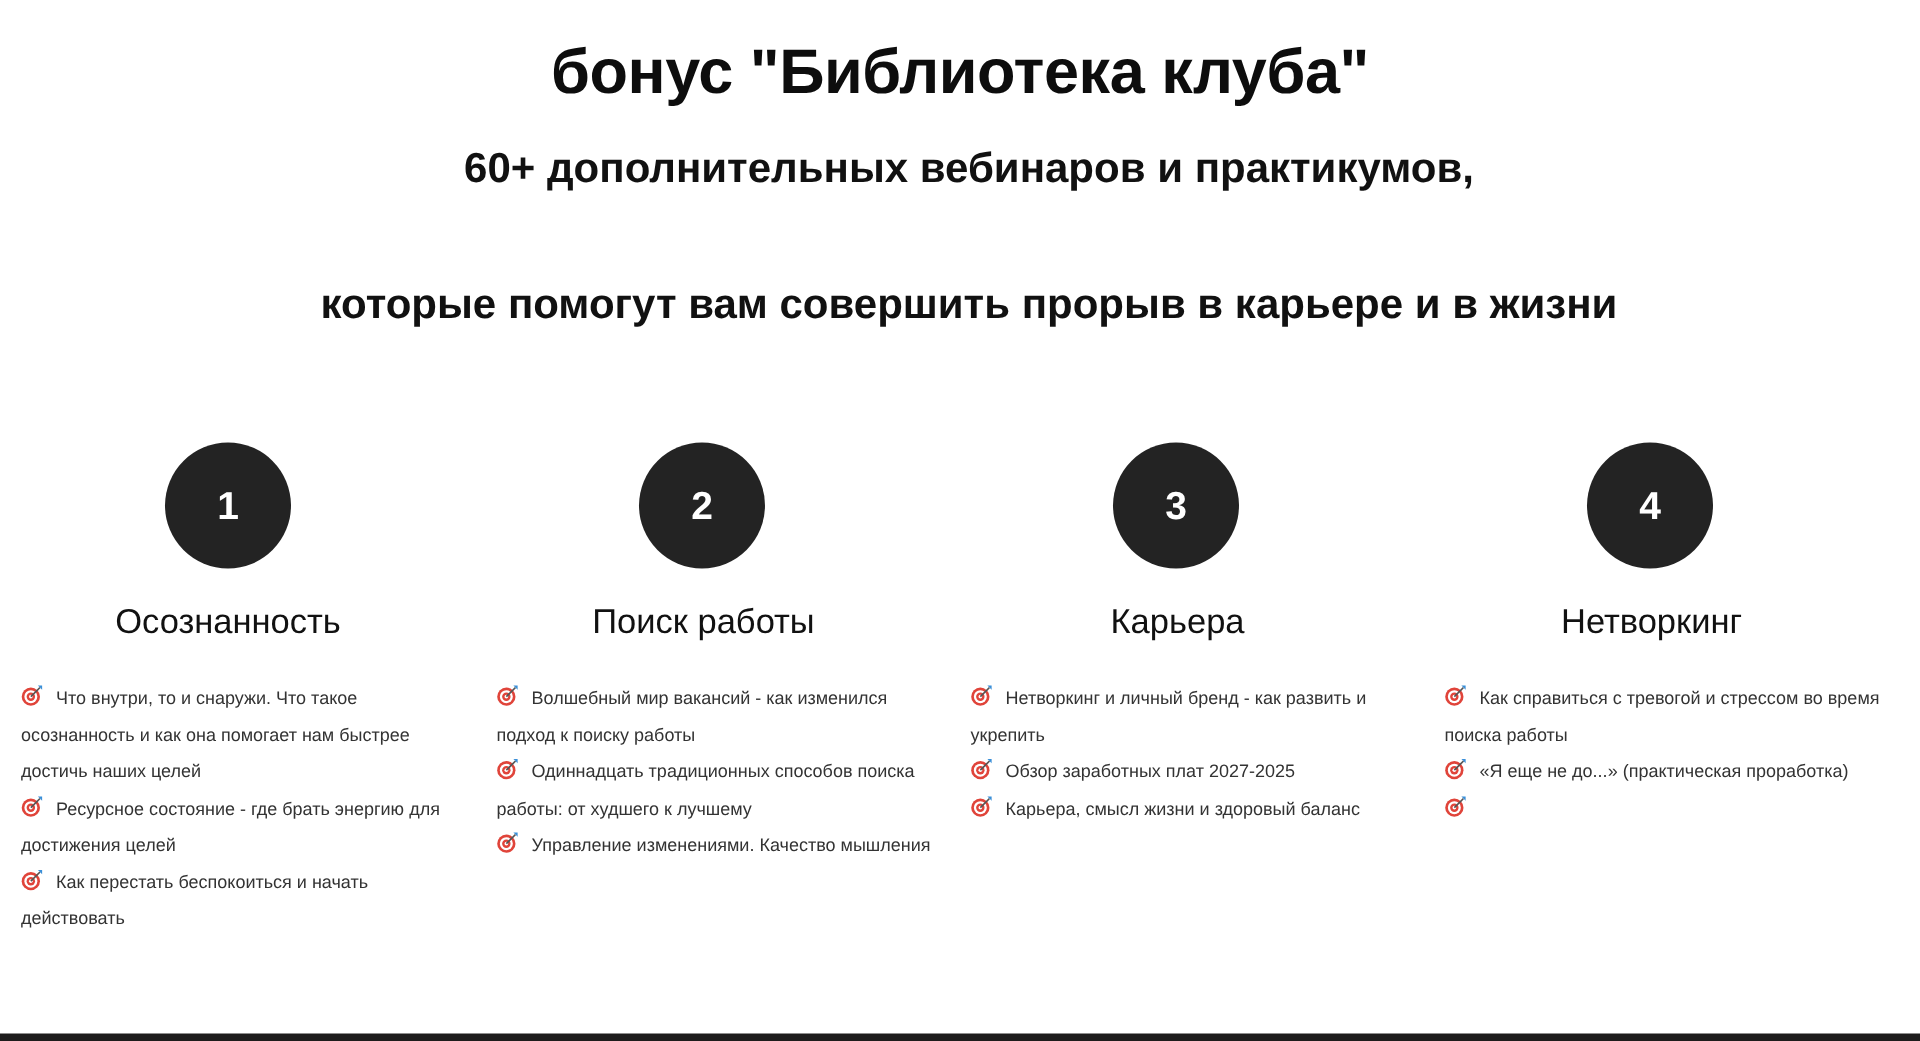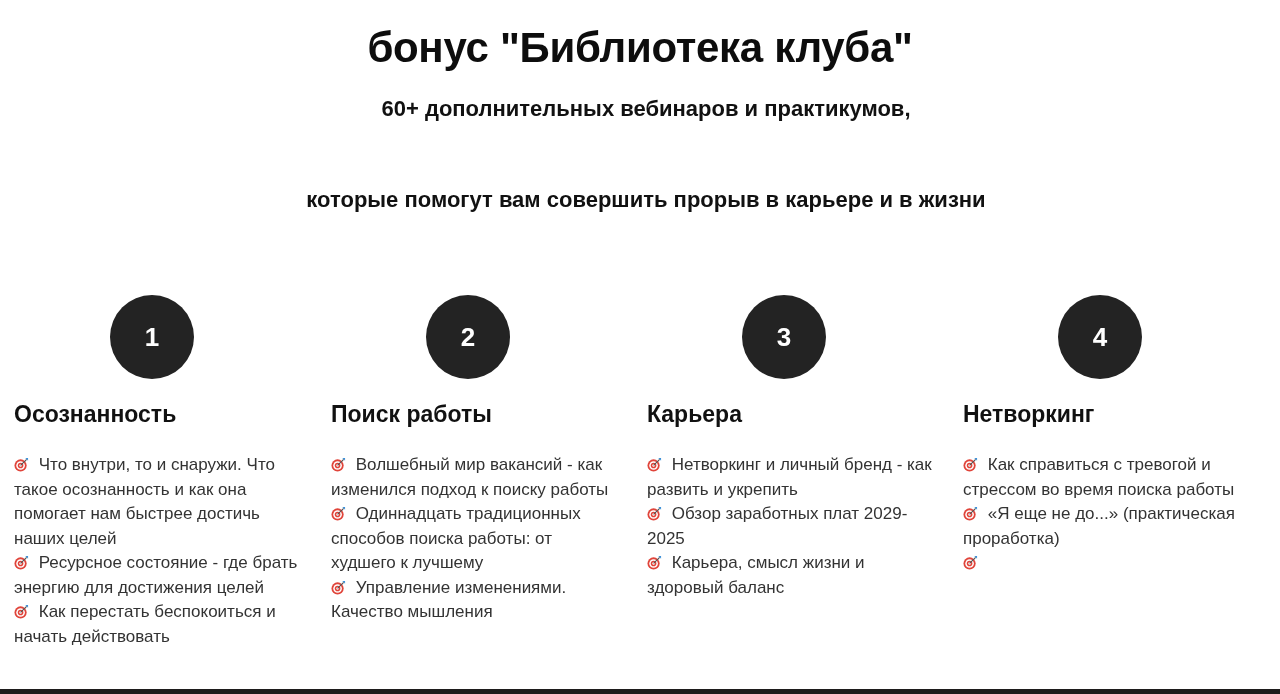--- a/index.html
+++ b/index.html
@@ -8,41 +8,41 @@
       background: #ffffff; color: #111111;
       font-family: "Liberation Sans", "DejaVu Sans", sans-serif;
     }
     .title {
       position: absolute; left: 0; right: 0; top: 24px; text-align: center;
       font-size: 42px; font-weight: bold; letter-spacing: -0.3px; color: #0d0d0d;
       margin: 0;
     }
     .subtitle {
       position: absolute; left: 12px; right: 0; text-align: center;
-      font-size: 22px; font-weight: bold; color: #111; margin: 0;
+      font-size: 28px; font-weight: bold; color: #111; margin: 0;
     }
     .sub1 { top: 96px; }
     .sub2 { top: 149px; margin-top: 38px; }
 
     .col {
       position: absolute; top: 295px; width: 300px;
     }
     .circle {
       position: absolute; top: 0; width: 84px; height: 84px; border-radius: 50%;
       background: #232323; color: #fff;
       display: flex; align-items: center; justify-content: center;
       font-size: 26px; font-weight: bold;
     }
     .col-title {
-      position: absolute; top: 106px; left: 0; right: 0; text-align: left;
-      font-size: 23px; font-weight: bold; color: #111; margin: 0;
+      position: absolute; top: 106px; left: 0; right: 0; text-align: center;
+      font-size: 23px; font-weight: normal; color: #111; margin: 0;
     }
     .items {
       position: absolute; top: 158px; left: 0; width: 290px;
-      font-size: 17px; line-height: 24.5px; color: #333;
+      font-size: 12px; line-height: 24.5px; color: #333;
       list-style: none; margin: 0; padding: 0;
     }
     .items li { margin: 0; padding: 0; }
     .dart {
       display: inline-block; width: 15px; height: 15px; vertical-align: -2px;
       margin-right: 5px; position: relative;
     }
     .bottom-bar {
       position: absolute; left: 0; right: 0; bottom: 0; height: 5px; background: #1e1c1c;
     }
@@ -143,21 +143,21 @@
 <span>Нетворкинг и личный бренд - как развить и укрепить</span></li>
         <li>
   <svg class="dart" viewBox="0 0 16 16">
     <circle cx="7" cy="9" r="6.5" fill="#e0443a"></circle>
     <circle cx="7" cy="9" r="4.6" fill="#ffffff"></circle>
     <circle cx="7" cy="9" r="3" fill="#e0443a"></circle>
     <circle cx="7" cy="9" r="1.3" fill="#ffffff"></circle>
     <line x1="7" y1="9" x2="13.5" y2="2.5" stroke="#555" stroke-width="1.2"></line>
     <path d="M12 1 L15 1 L15 4 L13.5 2.5 Z" fill="#3a8fd8"></path>
   </svg>
-<span>Обзор заработных плат 2029-2025</span></li>
+<span>Обзор заработных плат 2027-2025</span></li>
         <li>
   <svg class="dart" viewBox="0 0 16 16">
     <circle cx="7" cy="9" r="6.5" fill="#e0443a"></circle>
     <circle cx="7" cy="9" r="4.6" fill="#ffffff"></circle>
     <circle cx="7" cy="9" r="3" fill="#e0443a"></circle>
     <circle cx="7" cy="9" r="1.3" fill="#ffffff"></circle>
     <line x1="7" y1="9" x2="13.5" y2="2.5" stroke="#555" stroke-width="1.2"></line>
     <path d="M12 1 L15 1 L15 4 L13.5 2.5 Z" fill="#3a8fd8"></path>
   </svg>
 <span>Карьера, смысл жизни и здоровый баланс</span></li>

